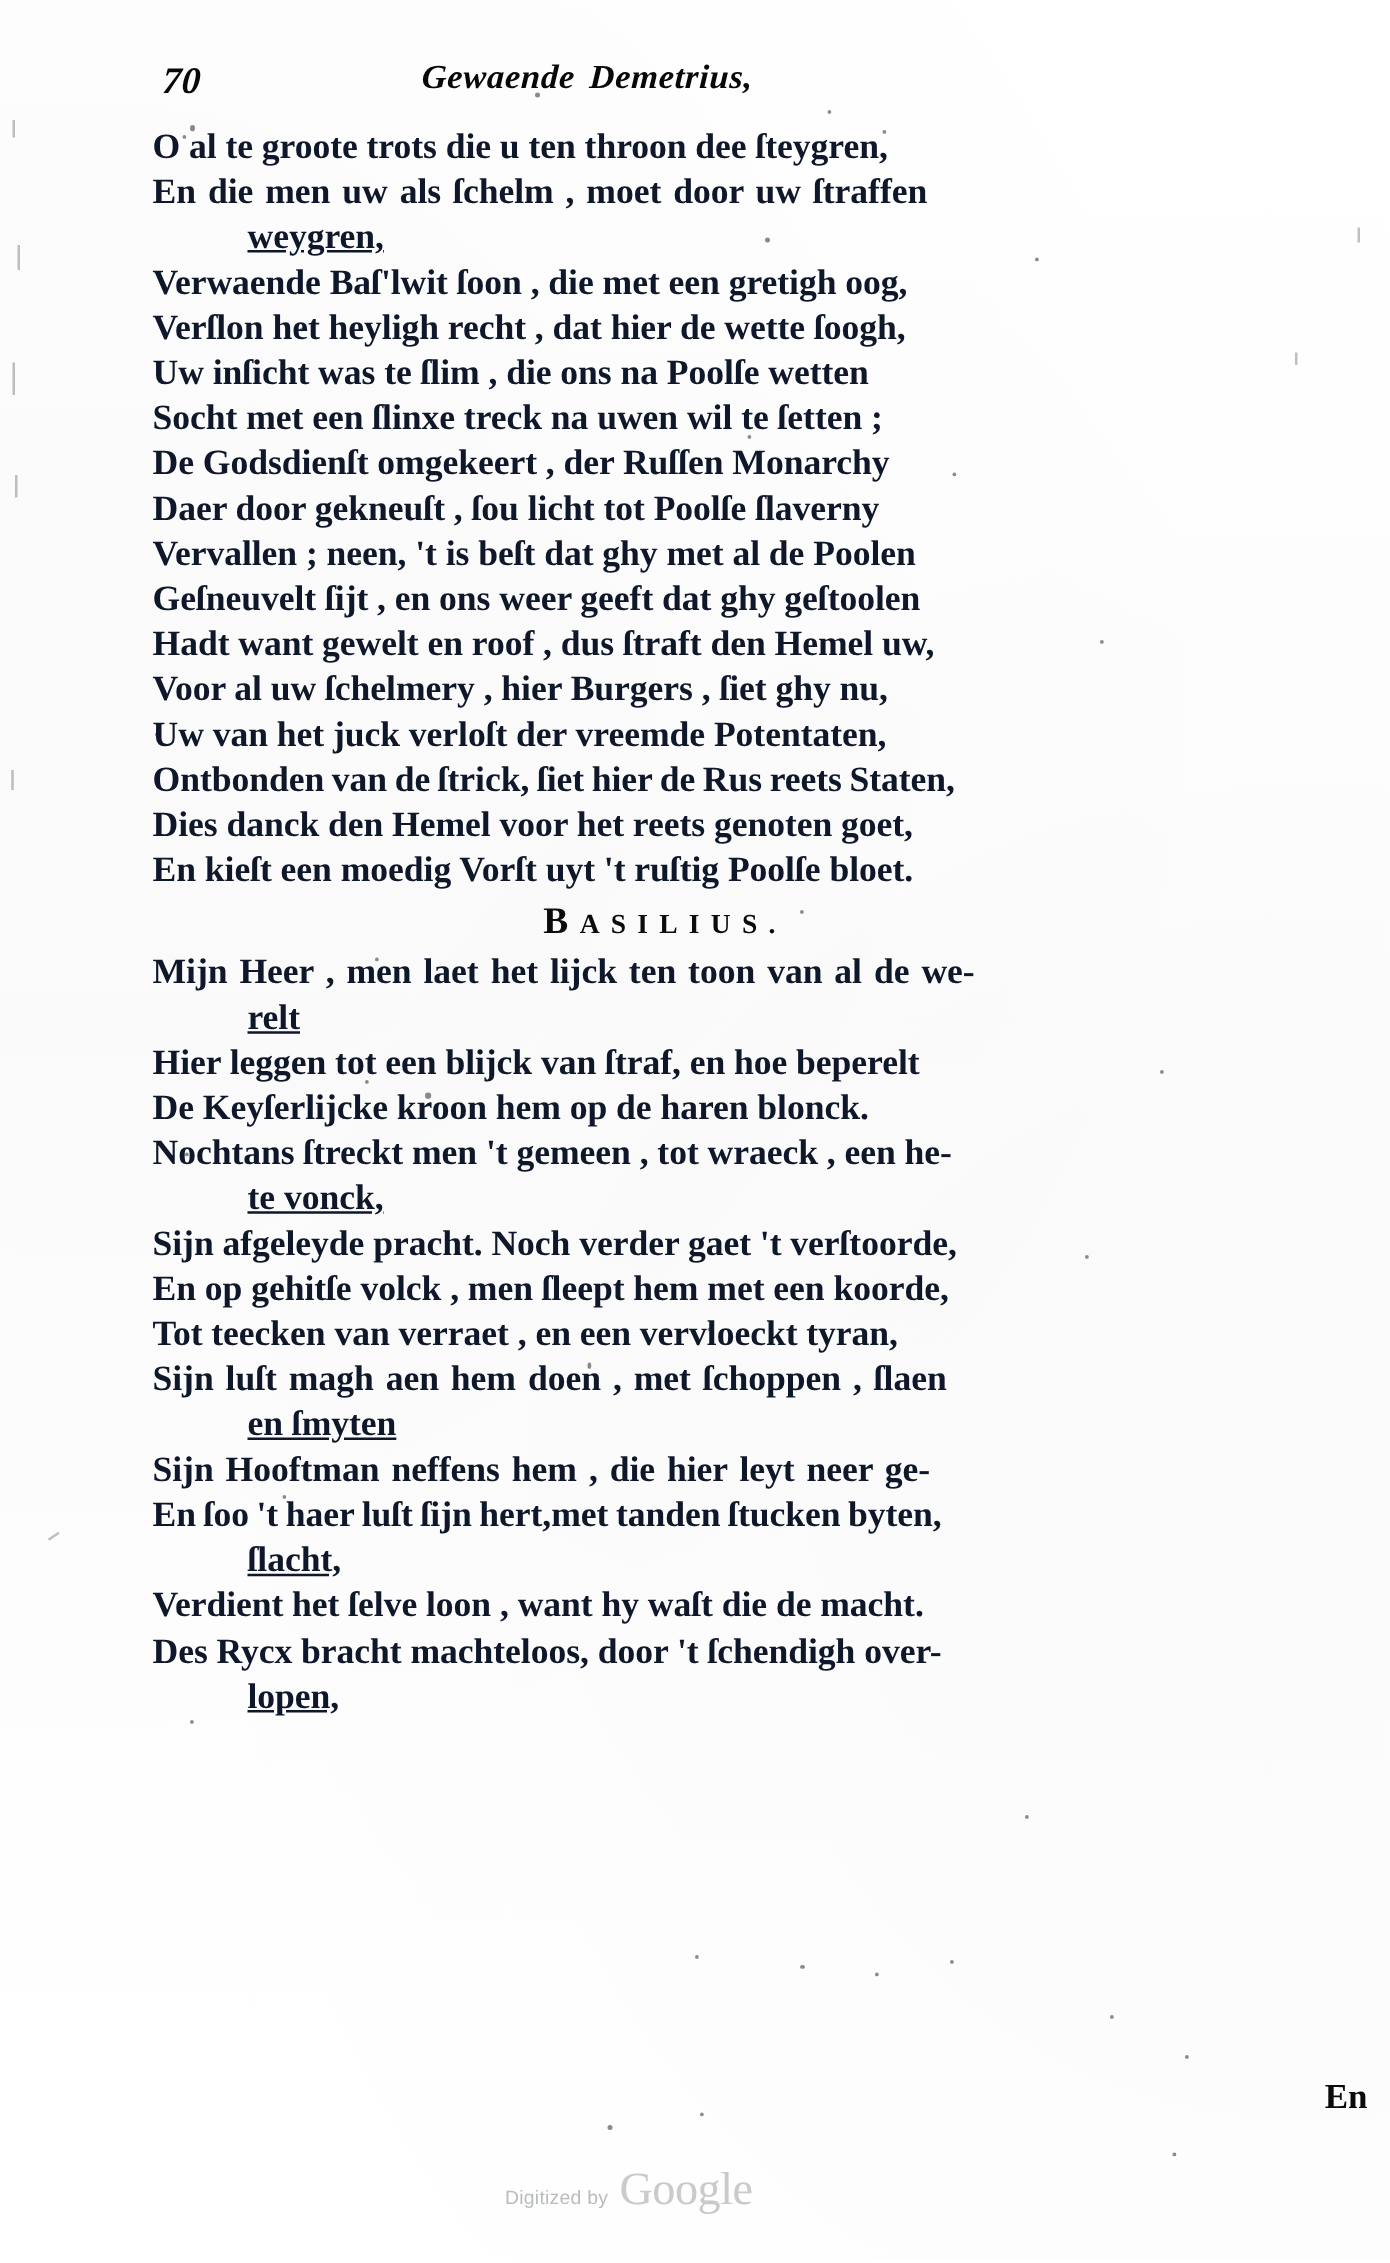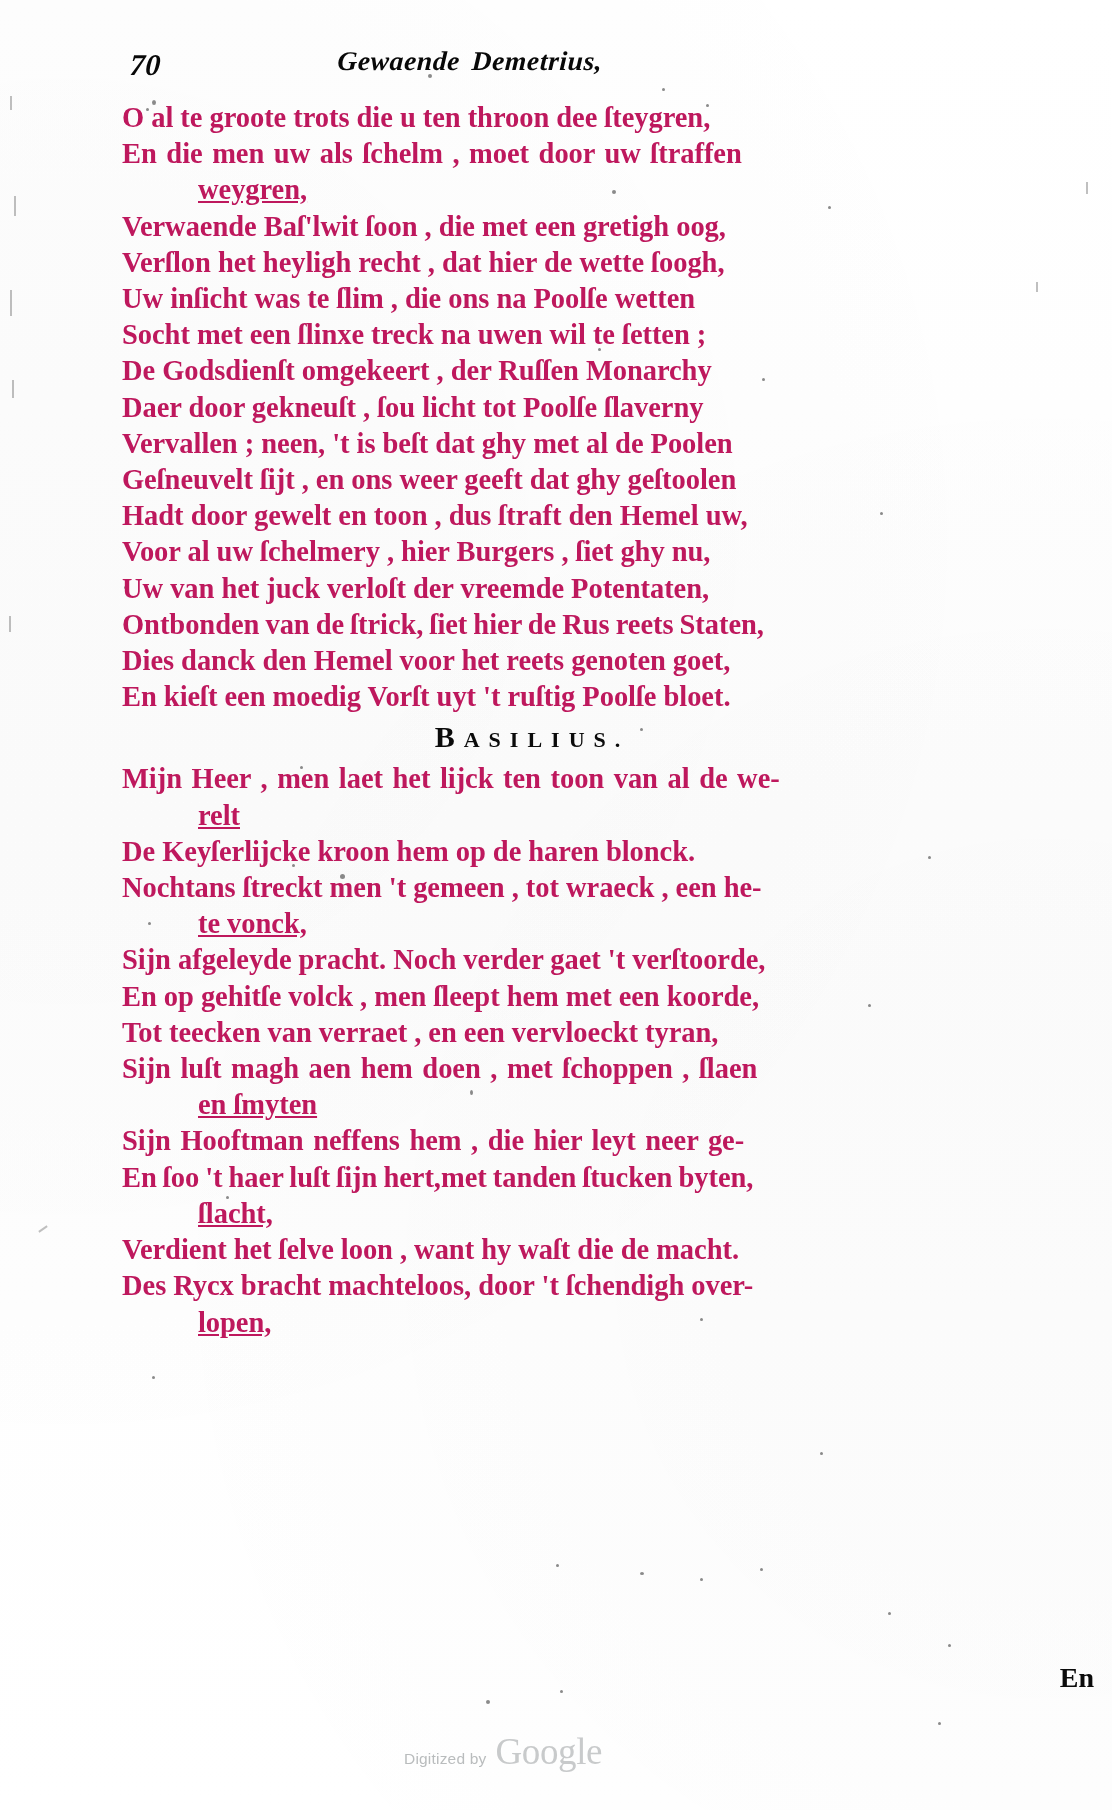--- a/index.html
+++ b/index.html
@@ -76,21 +76,21 @@
 
   
   .verse {
     margin-top: 6px;
   }
   .vline {
     font-size: 28.5px;
     line-height: 36.2px;
     letter-spacing: -0.05px;
     white-space: pre-wrap;
-    color: #be185d;
+    color: #0f172a;
     font-weight: 600;
     text-rendering: optimizeLegibility;
   }
   .vline.indent {
     padding-left: 76px;
     text-decoration: underline;
   }
   .vline.tight {
     word-spacing: -1px;
   }
@@ -223,35 +223,36 @@
       <div class="vline loose">En die men uw als ſchelm , moet door uw ſtraffen</div>
       <div class="vline indent">weygren,</div>
       <div class="vline">Verwaende Baſ'lwit ſoon , die met een gretigh oog,</div>
       <div class="vline">Verſlon het heyligh recht , dat hier de wette ſoogh,</div>
       <div class="vline">Uw inſicht was te ſlim , die ons na Poolſe wetten</div>
       <div class="vline">Socht met een ſlinxe treck na uwen wil te ſetten ;</div>
       <div class="vline">De Godsdienſt omgekeert , der Ruſſen Monarchy</div>
       <div class="vline">Daer door gekneuſt , ſou licht tot Poolſe ſlaverny</div>
       <div class="vline">Vervallen ; neen, 't is beſt dat ghy met al de Poolen</div>
       <div class="vline">Geſneuvelt ſijt , en ons weer geeft dat ghy geſtoolen</div>
-      <div class="vline">Hadt door gewelt en toon , dus ſtraft den Hemel uw,</div>
+      <div class="vline">Hadt want gewelt en roof , dus ſtraft den Hemel uw,</div>
       <div class="vline">Voor al uw ſchelmery , hier Burgers , ſiet ghy nu,</div>
       <div class="vline">Uw van het juck verloſt der vreemde Potentaten,</div>
       <div class="vline tight">Ontbonden van de ſtrick, ſiet hier de Rus reets Staten,</div>
       <div class="vline">Dies danck den Hemel voor het reets genoten goet,</div>
       <div class="vline">En kieſt een moedig Vorſt uyt 't ruſtig Poolſe bloet.</div>
     </div>
 
     <div class="speaker">
       <span class="cap-big">B</span><span class="cap-small">A</span><span class="cap-small">S</span><span class="cap-small">I</span><span class="cap-small">L</span><span class="cap-small">I</span><span class="cap-small">U</span><span class="cap-small">S</span><span class="cap-small">.</span>
     </div>
 
     <div class="verse" style="margin-top:0;">
       <div class="vline loose">Mijn Heer , men laet het lijck ten toon van al de we-</div>
       <div class="vline indent">relt</div>
+      <div class="vline">Hier leggen tot een blijck van ſtraf, en hoe beperelt</div>
       <div class="vline">De Keyſerlijcke kroon hem op de haren blonck.</div>
       <div class="vline">Nochtans ſtreckt men 't gemeen , tot wraeck , een he-</div>
       <div class="vline indent">te vonck,</div>
       <div class="vline">Sijn afgeleyde pracht. Noch verder gaet 't verſtoorde,</div>
       <div class="vline">En op gehitſe volck , men ſleept hem met een koorde,</div>
       <div class="vline">Tot teecken van verraet , en een vervloeckt tyran,</div>
       <div class="vline loose">Sijn luſt magh aen hem doen , met ſchoppen , ſlaen</div>
       <div class="vline indent">en ſmyten</div>
       <div class="vline loose">Sijn Hooftman neffens hem , die hier leyt neer ge-</div>
       <div class="vline tight">En ſoo 't haer luſt ſijn hert,met tanden ſtucken byten,</div>

